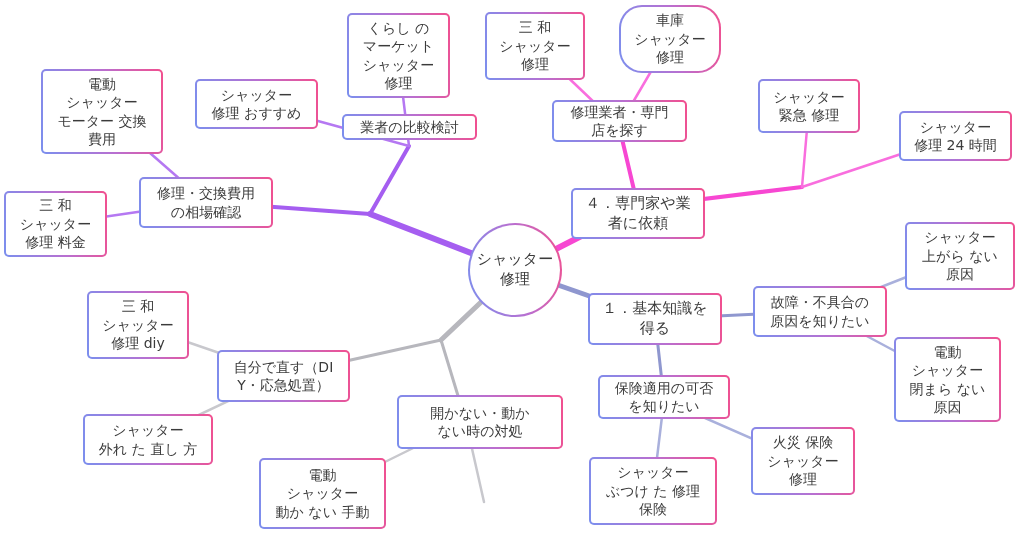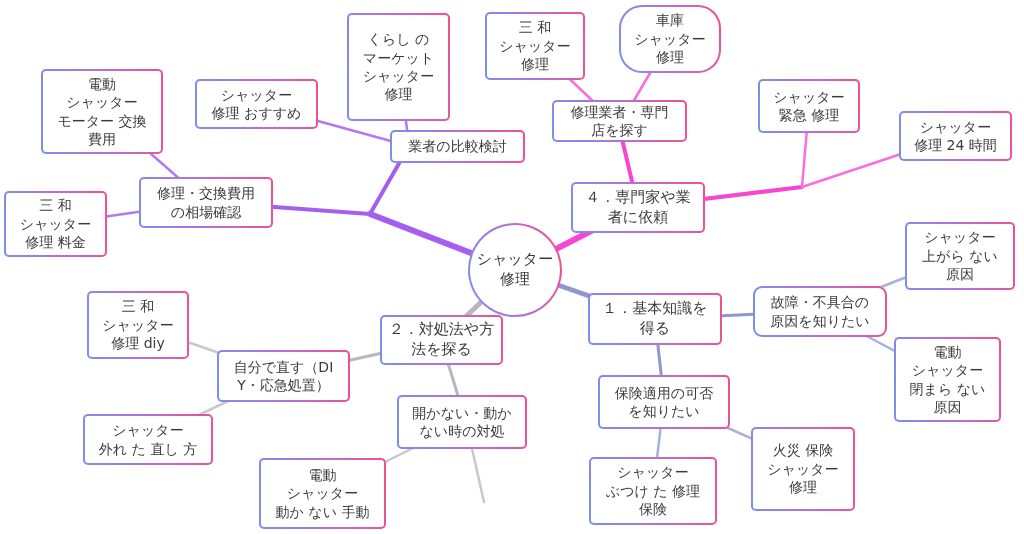--- a/index.html
+++ b/index.html
@@ -62,60 +62,58 @@
     <line x1="619" y1="126" x2="670" y2="39" stroke-width="2.5" stroke-linecap="round" stroke="#f96ede"></line>
     <line x1="802" y1="187" x2="809" y2="106" stroke-width="2.5" stroke-linecap="round" stroke="#f96ede"></line>
     <line x1="802" y1="187" x2="955" y2="136" stroke-width="2.5" stroke-linecap="round" stroke="#f96ede"></line>
   </svg>
 
   <div class="node circle" style="left:468px;top:223px;width:94px;height:94px;">シャッター
 修理</div>
 
   <div class="node main" style="left:588px;top:293px;width:134px;height:52px;">１．基本知識を
 得る</div>
-  <div class="node main" style="left:380px;top:315px;width:123px;height:50px;">２．対処法や方
-法を探る</div>
-  <div class="node main" style="left:571px;top:182px;width:134px;height:51px;">４．専門家や業
+  <div class="node main" style="left:571px;top:188px;width:134px;height:51px;">４．専門家や業
 者に依頼</div>
 
-  <div class="node" style="left:753px;top:286px;width:134px;height:51px;border-radius:9px;">故障・不具合の
+  <div class="node" style="left:753px;top:286px;width:134px;height:51px;">故障・不具合の
 原因を知りたい</div>
-  <div class="node" style="left:598px;top:375px;width:132px;height:54px;">保険適用の可否
+  <div class="node" style="left:598px;top:375px;width:132px;height:44px;">保険適用の可否
 を知りたい</div>
   <div class="node" style="left:905px;top:222px;width:110px;height:68px;">シャッター
 上がら ない
 原因</div>
   <div class="node" style="left:894px;top:337px;width:107px;height:85px;">電動
 シャッター
 閉まら ない
 原因</div>
   <div class="node" style="left:589px;top:457px;width:128px;height:68px;">シャッター
 ぶつけ た 修理
 保険</div>
-  <div class="node" style="left:751px;top:427px;width:104px;height:84px;">火災 保険
+  <div class="node" style="left:751px;top:427px;width:104px;height:68px;">火災 保険
 シャッター
 修理</div>
 
   <div class="node" style="left:217px;top:350px;width:133px;height:52px;">自分で直す（DI
 Y・応急処置）</div>
-  <div class="node" style="left:397px;top:395px;width:130px;height:54px;">開かない・動か
+  <div class="node" style="left:397px;top:395px;width:166px;height:54px;">開かない・動か
 ない時の対処</div>
   <div class="node" style="left:87px;top:291px;width:102px;height:68px;">三 和
 シャッター
 修理 diy</div>
   <div class="node" style="left:83px;top:414px;width:130px;height:51px;">シャッター
 外れ た 直し 方</div>
   <div class="node" style="left:259px;top:458px;width:127px;height:71px;">電動
 シャッター
 動か ない 手動</div>
 
-  <div class="node" style="left:342px;top:130px;width:135px;height:33px;margin-left:48px;">業者の比較検討</div>
+  <div class="node" style="left:342px;top:114px;width:135px;height:26px;">業者の比較検討</div>
   <div class="node" style="left:139px;top:177px;width:134px;height:51px;text-align:center;">修理・交換費用
 の相場確認</div>
-  <div class="node" style="left:347px;top:13px;width:103px;height:108px;">くらし の
+  <div class="node" style="left:347px;top:13px;width:103px;height:85px;">くらし の
 マーケット
 シャッター
 修理</div>
   <div class="node" style="left:195px;top:79px;width:123px;height:50px;">シャッター
 修理 おすすめ</div>
   <div class="node" style="left:41px;top:69px;width:122px;height:85px;">電動
 シャッター
 モーター 交換
 費用</div>
   <div class="node" style="left:4px;top:191px;width:103px;height:66px;">三 和

